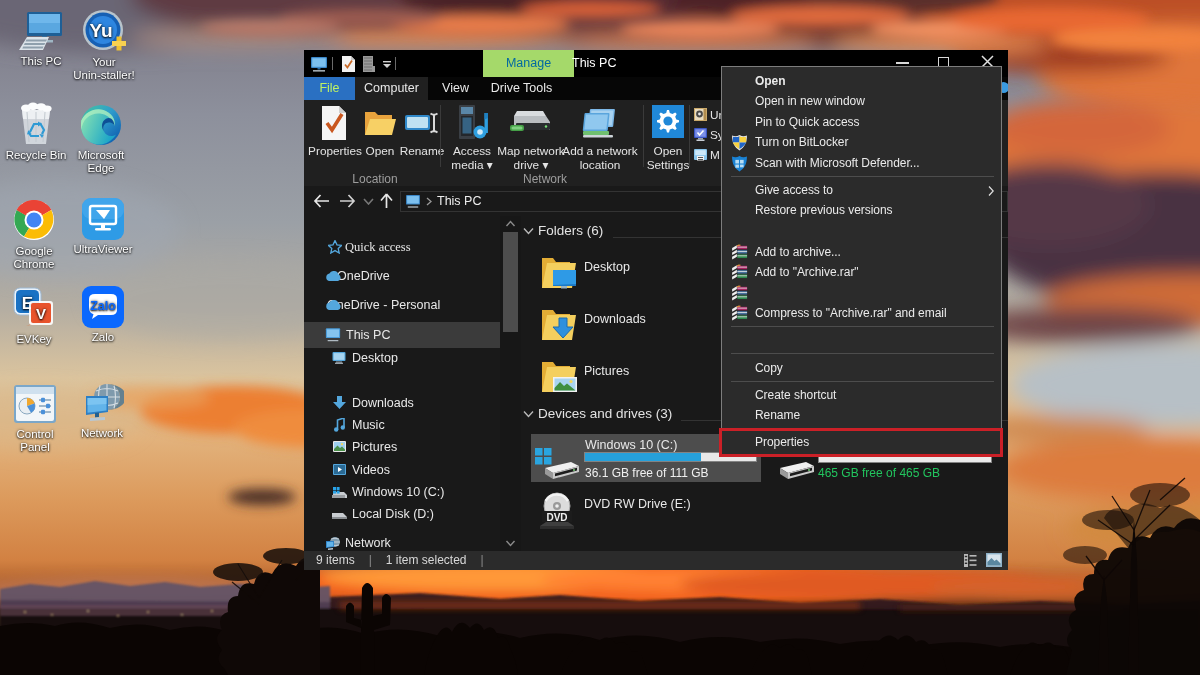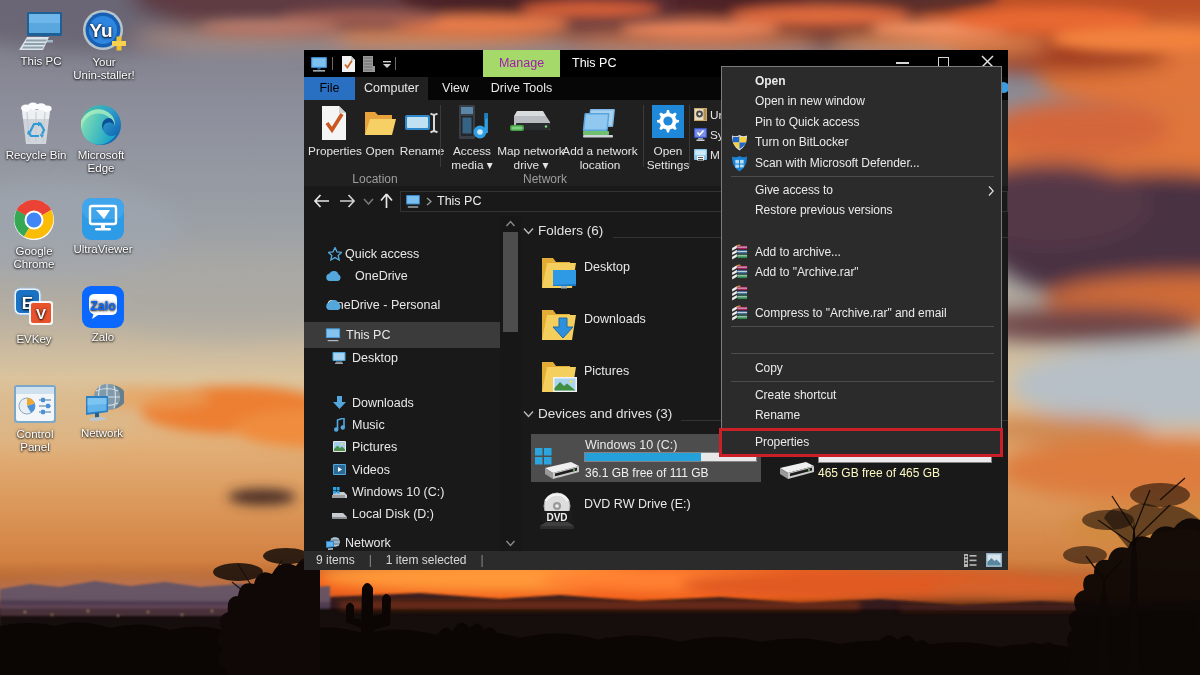--- a/index.html
+++ b/index.html
@@ -391,31 +391,31 @@
           <line x1="1" y1="8" x2="9" y2="8"></line>
           <line x1="1" y1="11" x2="9" y2="11"></line>
           <line x1="1" y1="14" x2="9" y2="14"></line>
         </g>
       </svg>
       <svg class="abs" style="left:78px;top:11px;" width="10" height="7" viewBox="0 0 10 7">
         <rect x="1" y="0" width="8" height="1.4" fill="#d0d0d0"></rect>
         <path d="M1,3 L9,3 L5,7 Z" fill="#d0d0d0"></path>
       </svg>
       <div class="abs" style="left:91px;top:7px;width:1px;height:13px;background:#6a6a6a;"></div>
-      <div class="abs" style="left:179px;top:0;width:77px;height:27px;background:#a5d96a;color:#a21caf;font-size:12.5px;line-height:27px;text-align:center;">Manage</div>
+      <div class="abs" style="left:179px;top:0;width:91px;height:27px;background:#a5d96a;color:#0369a1;font-size:12.5px;line-height:27px;text-align:center;">Manage</div>
       <div class="abs" style="left:268px;top:0;height:27px;color:#fff;font-size:12.5px;line-height:27px;">This PC</div>
 
       <div class="abs" style="left:592px;top:12px;width:13px;height:1.6px;background:#d8d8d8;"></div>
       <div class="abs" style="left:634px;top:6.5px;width:11px;height:11px;border:1.4px solid #d8d8d8;"></div>
       <svg class="abs" style="left:677px;top:5px;" width="13" height="13" viewBox="0 0 13 13">
         <path d="M1,1 L12,12 M12,1 L1,12" stroke="#e0e0e0" stroke-width="1.5"></path>
       </svg>
     </div>
     <div id="tabrow">
-      <div class="tab" style="left:0;width:51px;background:#2a70c2;color:#000000;">File</div>
+      <div class="tab" style="left:0;width:51px;background:#2a70c2;color:#bef264;">File</div>
       <div class="tab" style="left:51px;width:73px;background:#202020;">Computer</div>
       <div class="tab" style="left:124px;width:55px;">View</div>
       <div class="tab" style="left:179px;width:77px;">Drive Tools</div>
       <div class="abs" style="left:694px;top:5px;width:11px;height:11px;border-radius:50%;background:#3b9ae0;"></div>
       <svg class="abs" style="left:680px;top:8px;" width="9" height="6" viewBox="0 0 9 6">
         <path d="M1,1 L4.5,5 L8,1" stroke="#bbb" stroke-width="1.2" fill="none"></path>
       </svg>
     </div>
     <div id="ribbon">
 
@@ -536,26 +536,26 @@
         <rect x="2.2" y="1.2" width="13.6" height="8.6" fill="#7cc0ef"></rect>
         <path d="M3,13.2 L15,13.2 L15,14.5 L3,14.5 Z" fill="#c8d4dc"></path>
       </svg>
       <svg class="abs" style="left:122px;top:11px;" width="6" height="9" viewBox="0 0 6 9">
         <path d="M1,1 L5,4.5 L1,8" stroke="#999" stroke-width="1.3" fill="none"></path>
       </svg>
       <div class="abs" style="left:133px;top:5px;height:21px;line-height:21px;color:#eee;font-size:12.5px;">This PC</div>
     </div>
     <div id="body">
       <div id="nav">
-        <div class="nitem" style="left:0;top:27px;width:196px;"><svg class="abs" style="left:24px;top:4px" width="14" height="14" viewBox="0 0 14 14">
+        <div class="nitem" style="left:0;top:20px;width:196px;font-family:Liberation Serif, serif;"><svg class="abs" style="left:24px;top:4px" width="14" height="14" viewBox="0 0 14 14">
             <path d="M7,0.5 L9,4.8 L13.7,5.3 L10.2,8.4 L11.2,13 L7,10.6 L2.8,13 L3.8,8.4 L0.3,5.3 L5,4.8 Z" fill="none" stroke="#54a7dd" stroke-width="1.3"></path>
           </svg><span style="margin-left:41px;">Quick access</span></div>
         <div class="nitem" style="left:0;top:49px;width:196px;"><svg class="abs" style="left:21px;top:6px" width="17" height="11" viewBox="0 0 17 11">
             <path d="M4,10 A3.8,3.8 0 0,1 4.4,2.6 A5,5 0 0,1 13.6,3.6 A3.4,3.4 0 0,1 13,10 Z" fill="#54a7dd"></path>
-          </svg><span style="margin-left:51px;">OneDrive</span></div>
+          </svg><span style="margin-left:33px;">OneDrive</span></div>
         <div class="nitem" style="left:0;top:78px;width:196px;"><svg class="abs" style="left:21px;top:6px" width="17" height="11" viewBox="0 0 17 11">
             <path d="M4,10 A3.8,3.8 0 0,1 4.4,2.6 A5,5 0 0,1 13.6,3.6 A3.4,3.4 0 0,1 13,10 Z" fill="#54a7dd"></path>
           </svg><span style="margin-left:23px;">OneDrive - Personal</span></div>
         <div class="nitem" style="left:0;top:106px;width:196px;height:26px;line-height:26px;background:#3b3b3b;"><svg class="abs" style="left:21px;top:6px" width="16" height="14" viewBox="0 0 18 15">
             <rect x="1" y="0" width="16" height="11" rx="1" fill="#4a9ad8"></rect>
             <rect x="2.2" y="1.2" width="13.6" height="8.6" fill="#85c4ee"></rect>
             <path d="M3,13.2 L15,13.2 L15,14.5 L3,14.5 Z" fill="#b8c4cc"></path>
           </svg><span style="margin-left:42px;">This PC</span></div>
         <div class="nitem" style="left:0;top:131px;width:196px;"><svg class="abs" style="left:28px;top:5px" width="14" height="12" viewBox="0 0 14 12">
             <rect x="0.5" y="0" width="13" height="9" rx="1" fill="#54a7dd"></rect>
@@ -674,21 +674,21 @@
 
         <svg class="abs" style="left:249px;top:224px;" width="45" height="40" viewBox="0 0 45 40">
           <path d="M10,28 L36,22 L44,26 L18,33 Z" fill="#f0f0f0"></path>
           <path d="M18,33 L44,26 L44,32 L18,39 Z" fill="#c9c9c9"></path>
           <path d="M18,33 L10,28 L10,34 L18,39 Z" fill="#9a9a9a"></path>
           <path d="M20,33.6 L42,27.8 L42,30.4 L20,36.2 Z" fill="#1c1c1c"></path>
           <circle cx="39" cy="30" r="0.9" fill="#7de07d"></circle>
         </svg>
         <div class="flabel" style="left:297px;top:222px;">Local Disk (D:)</div>
         <div class="abs" style="left:297px;top:236px;width:174px;height:11px;background:#ebebeb;border:1px solid #838383;"></div>
-        <div class="abs" style="left:297px;top:250px;color:#fef9c3;font-size:12px;">465 GB free of 465 GB</div>
+        <div class="abs" style="left:297px;top:250px;color:#22c55e;font-size:12px;">465 GB free of 465 GB</div>
 
         <svg class="abs" style="left:16px;top:276px;" width="40" height="38" viewBox="0 0 40 38">
           <circle cx="20" cy="14" r="13" fill="#dcdcdc"></circle>
           <circle cx="20" cy="14" r="13" fill="none" stroke="#a8a8a8" stroke-width="1"></circle>
           <path d="M8.5,9 A13,13 0 0 1 31,9" fill="none" stroke="#f4f4f4" stroke-width="2.5"></path>
           <circle cx="20" cy="14" r="4" fill="#9a9a9a"></circle>
           <circle cx="20" cy="14" r="1.8" fill="#f0f0f0"></circle>
           <rect x="5" y="19" width="30" height="11" fill="#1c1c1c"></rect>
           <text x="20" y="28.5" font-size="10" font-weight="bold" fill="#f0f0f0" text-anchor="middle" font-family="Liberation Sans">DVD</text>
           <path d="M3,34 L9,30 L31,30 L37,34 L37,36.5 L3,36.5 Z" fill="#3f3f3f"></path>

